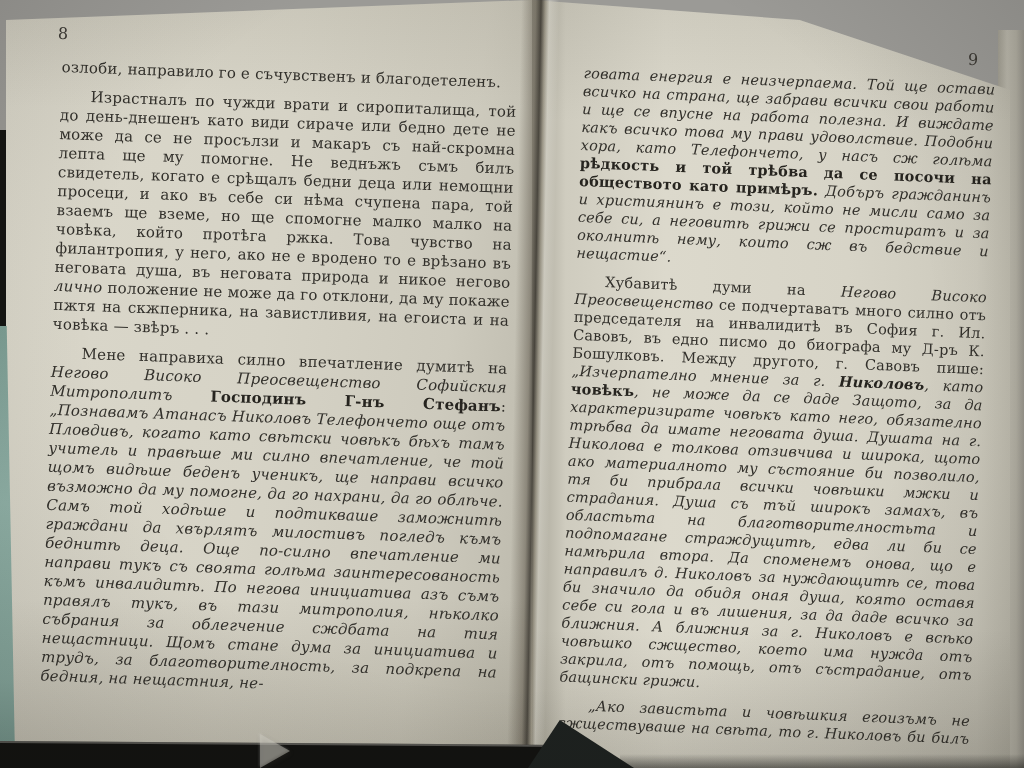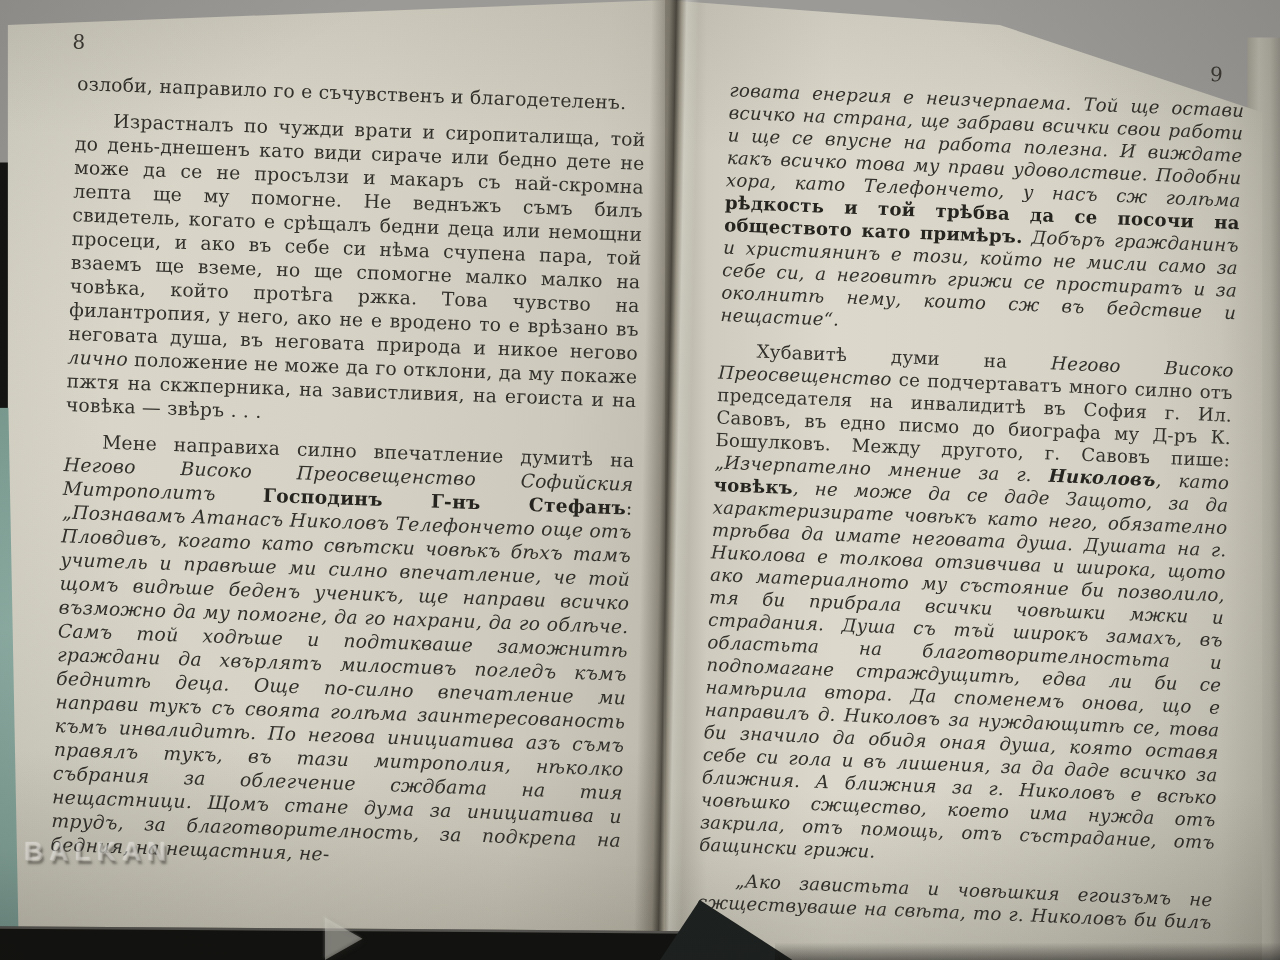--- a/index.html
+++ b/index.html
@@ -95,16 +95,15 @@
       <p class="para indent"><span class="seg-italic">„Ако завистьта и човѣшкия егоизъмъ не сжществуваше на свѣта, то г. Николовъ би билъ ве-</span></p>
     </div>
 
   <div class="bottom-dark-left"></div>
   <div class="gutter-wedge"></div>
   <div class="bottom-dark-right"></div>
 
   <div class="vignette"></div>
 
   <div class="watermark">
-    <div class="wm-top">BALKAN</div>
     <div class="wm-arrow"></div>
   </div>
 </div>
 
 </body></html>

